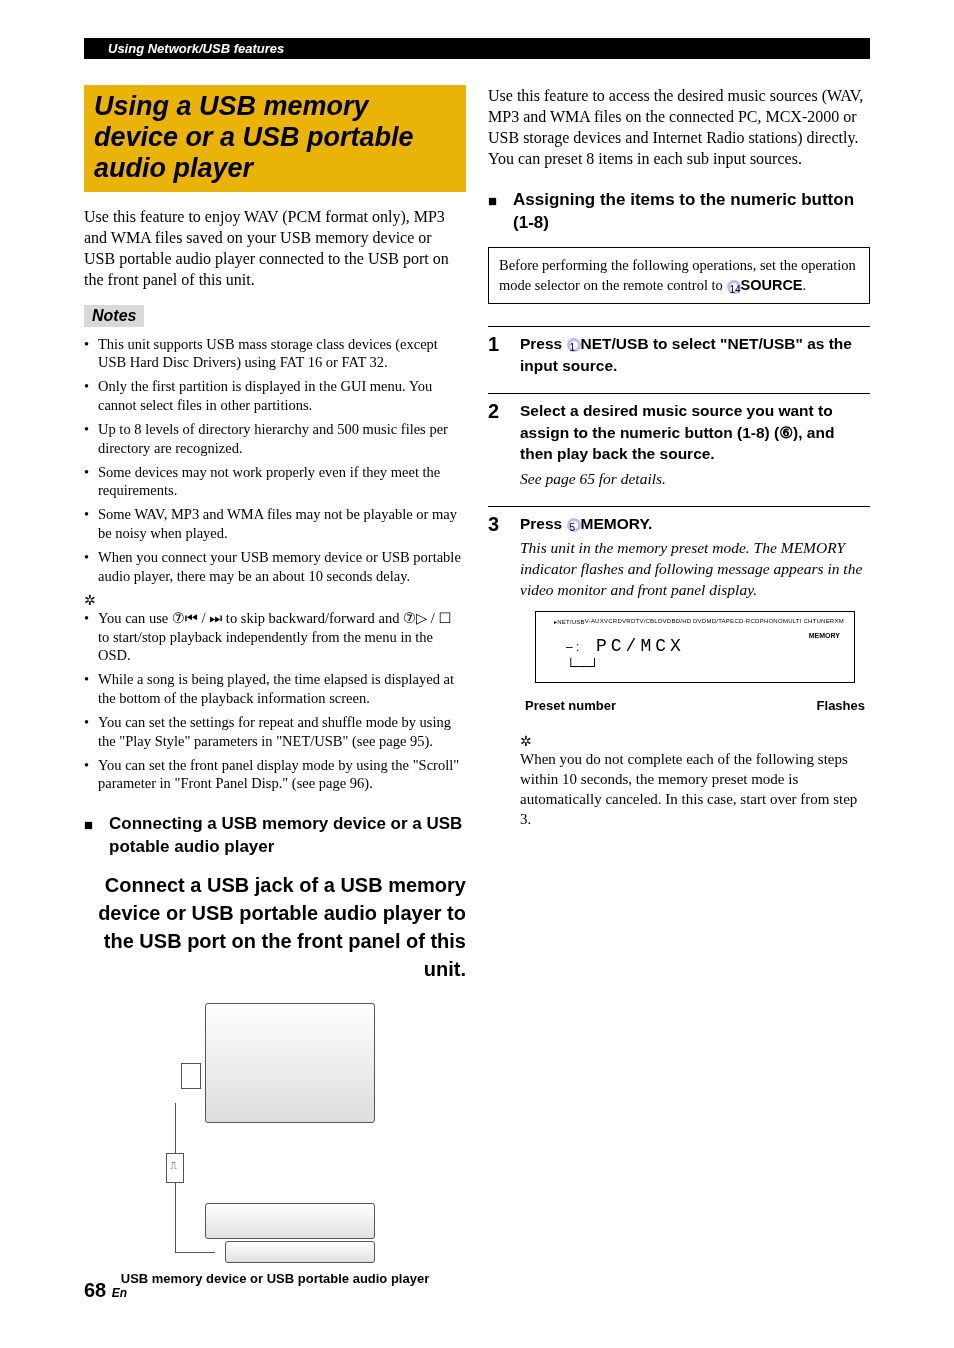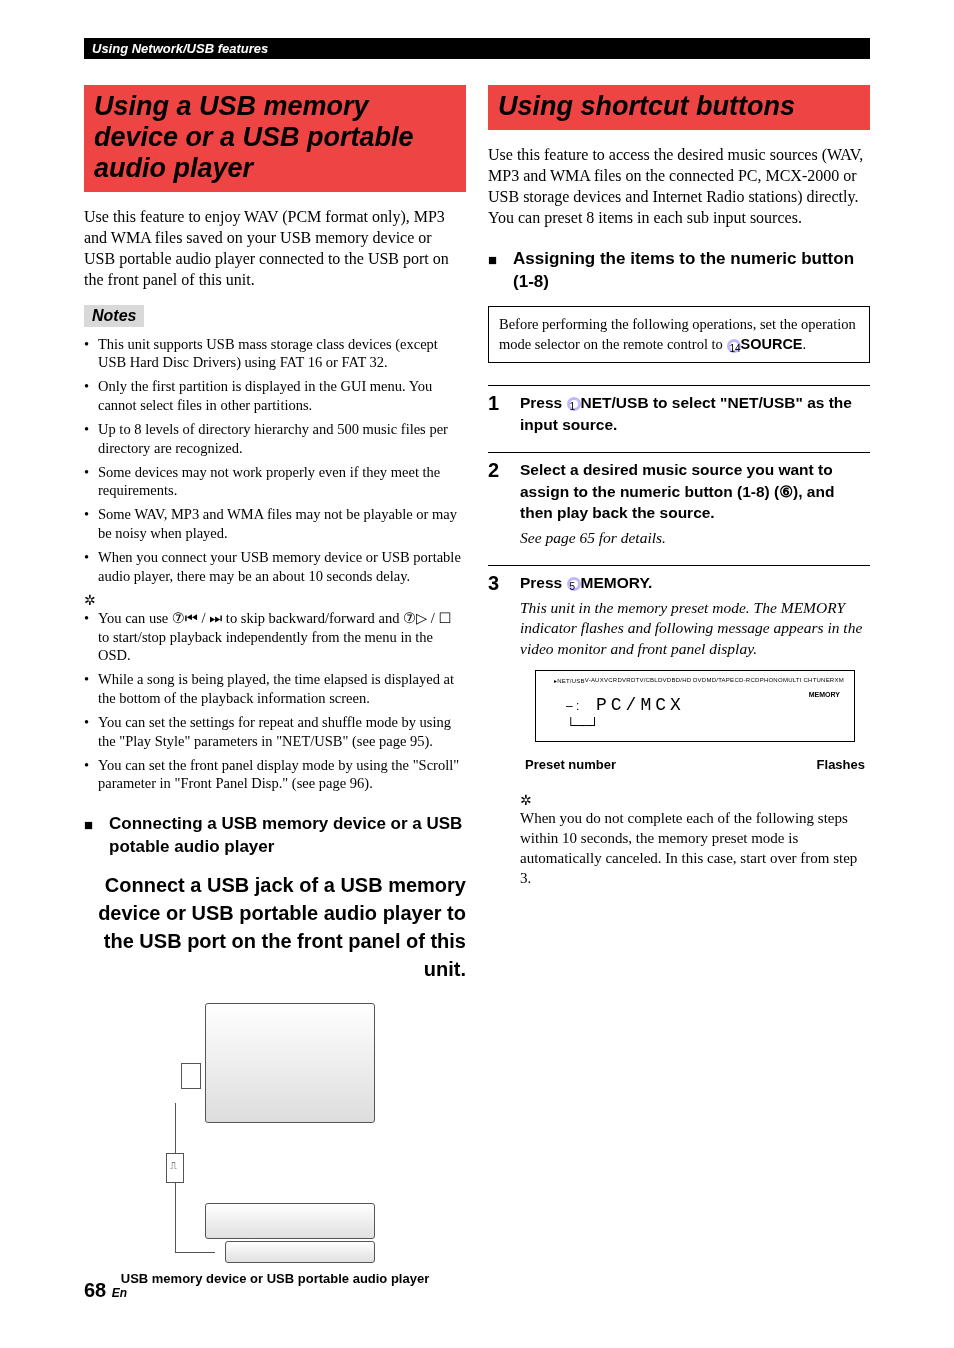--- a/index.html
+++ b/index.html
@@ -12,27 +12,27 @@
     position: relative;
     padding: 38px 84px 0 84px;
   }
   .header-bar {
     background: #000;
     color: #fff;
     font-family: Arial, Helvetica, sans-serif;
     font-style: italic;
     font-weight: bold;
     font-size: 13px;
-    padding: 3px 8px;
+    padding: 3px 24px;
     margin-bottom: 26px;
   }
   .columns { display: flex; gap: 22px; }
   .col { flex: 1; }
   .section-title {
-    background: #ef4444;
+    background: #eab308;
     font-family: Arial, Helvetica, sans-serif;
     font-style: italic;
     font-weight: bold;
     font-size: 27px;
     padding: 6px 10px 8px 10px;
     line-height: 1.15;
     margin-bottom: 14px;
   }
   .body-text {
     font-size: 16px;
@@ -189,21 +189,20 @@
         <div class="cable"></div>
         <div class="plug"></div>
         <div class="dev-box2"></div>
         <div class="dev-box3"></div>
       </div>
       <div class="cap">USB memory device or USB portable audio player</div>
     </div>
   </div>
 
   <div class="col">
-    <div class="section-title">Using shortcut buttons</div>
     <p class="body-text">Use this feature to access the desired music sources (WAV, MP3 and WMA files on the connected PC, MCX-2000 or USB storage devices and Internet Radio stations) directly. You can preset 8 items in each sub input sources.</p>
 
     <div class="sub-head">
       <span class="sq">■</span>
       <span>Assigning the items to the numeric button (1-8)</span>
     </div>
 
     <div class="op-box">
       <span>Before performing the following operations, set the operation mode selector on the remote control to </span><span class="circ">14</span><span class="bold-sans">SOURCE</span><span>.</span>
     </div>

